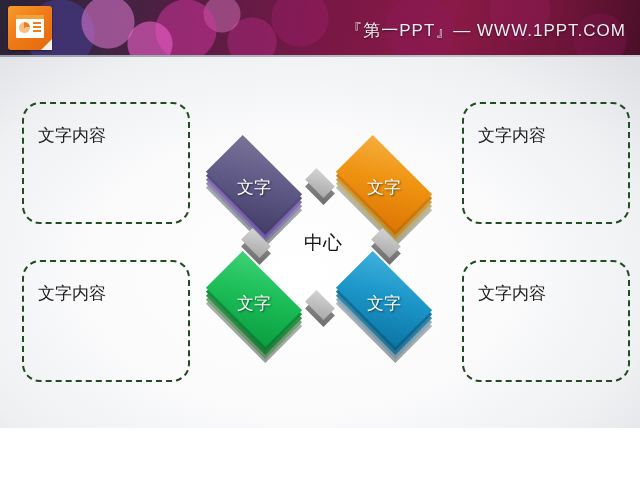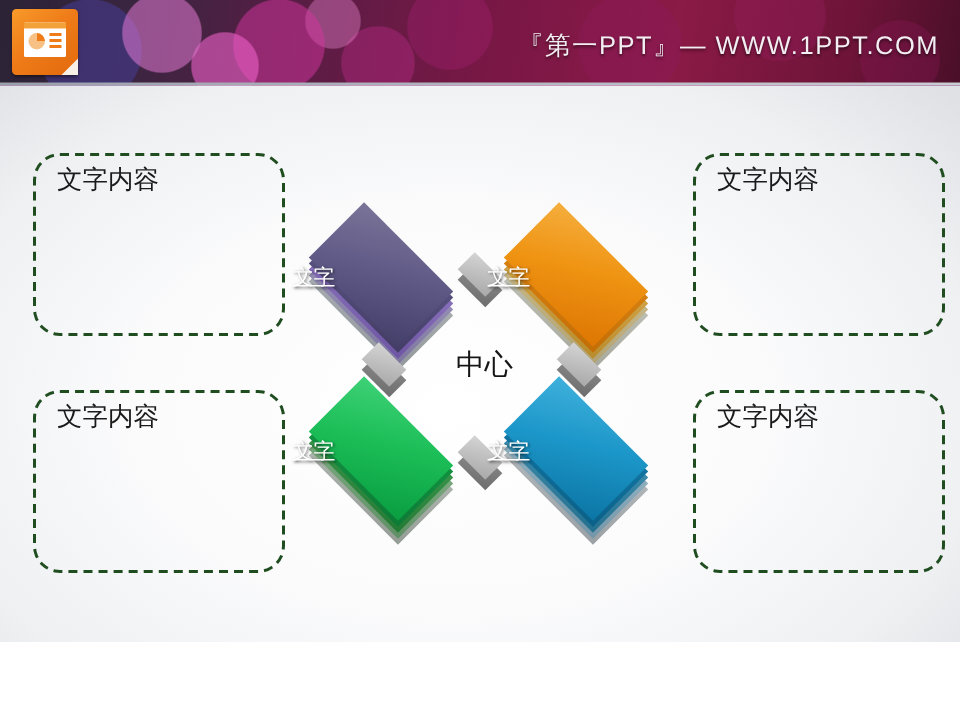--- a/index.html
+++ b/index.html
@@ -118,21 +118,21 @@
   .textbox {
     position: absolute;
     border: 2px dashed #1f4d1f;
     border-radius: 18px;
     box-sizing: border-box;
     background: transparent;
   }
   .textbox .tb-label {
     position: absolute;
     left: 14px;
-    top: 4px;
+    top: 20px;
     font-size: 17px;
     color: #1a1a1a;
     white-space: nowrap;
     font-family: Liberation Mono, monospace;
   }
   #tb-tl { left: 22px;  top: 45px;  width: 168px; height: 122px; }
   #tb-tr { left: 462px; top: 45px;  width: 168px; height: 122px; }
   #tb-bl { left: 22px;  top: 203px; width: 168px; height: 122px; }
   #tb-br { left: 462px; top: 203px; width: 168px; height: 122px; }
 
@@ -157,28 +157,27 @@
     position: absolute;
     left: 0; top: 0;
     width: 84px; height: 84px;
     transform: rotate(45deg) scaleY(0.62);
     transform-origin: 50% 50%;
   }
   .node-label {
     position: absolute;
     left: 0;
     width: 118px;
-    text-align: left;
+    text-align: center;
     color: #ffffff;
-    font-size: 14px;
+    font-size: 17px;
     font-family: "DejaVu Sans", "Liberation Sans", sans-serif;
     text-shadow: 1px 1px 2px rgba(0,0,0,0.55);
     z-index: 40;
     pointer-events: none;
-    text-decoration: underline;
   }
 
   
   #node-tl { left: 10px;  top: 12px; }
   #node-tr { left: 140px; top: 12px; }
   #node-bl { left: 10px;  top: 128px; }
   #node-br { left: 140px; top: 128px; }
 
   #node-tl .node-label, #node-tr .node-label { top: 52px; }
   #node-bl .node-label, #node-br .node-label { top: 52px; }

